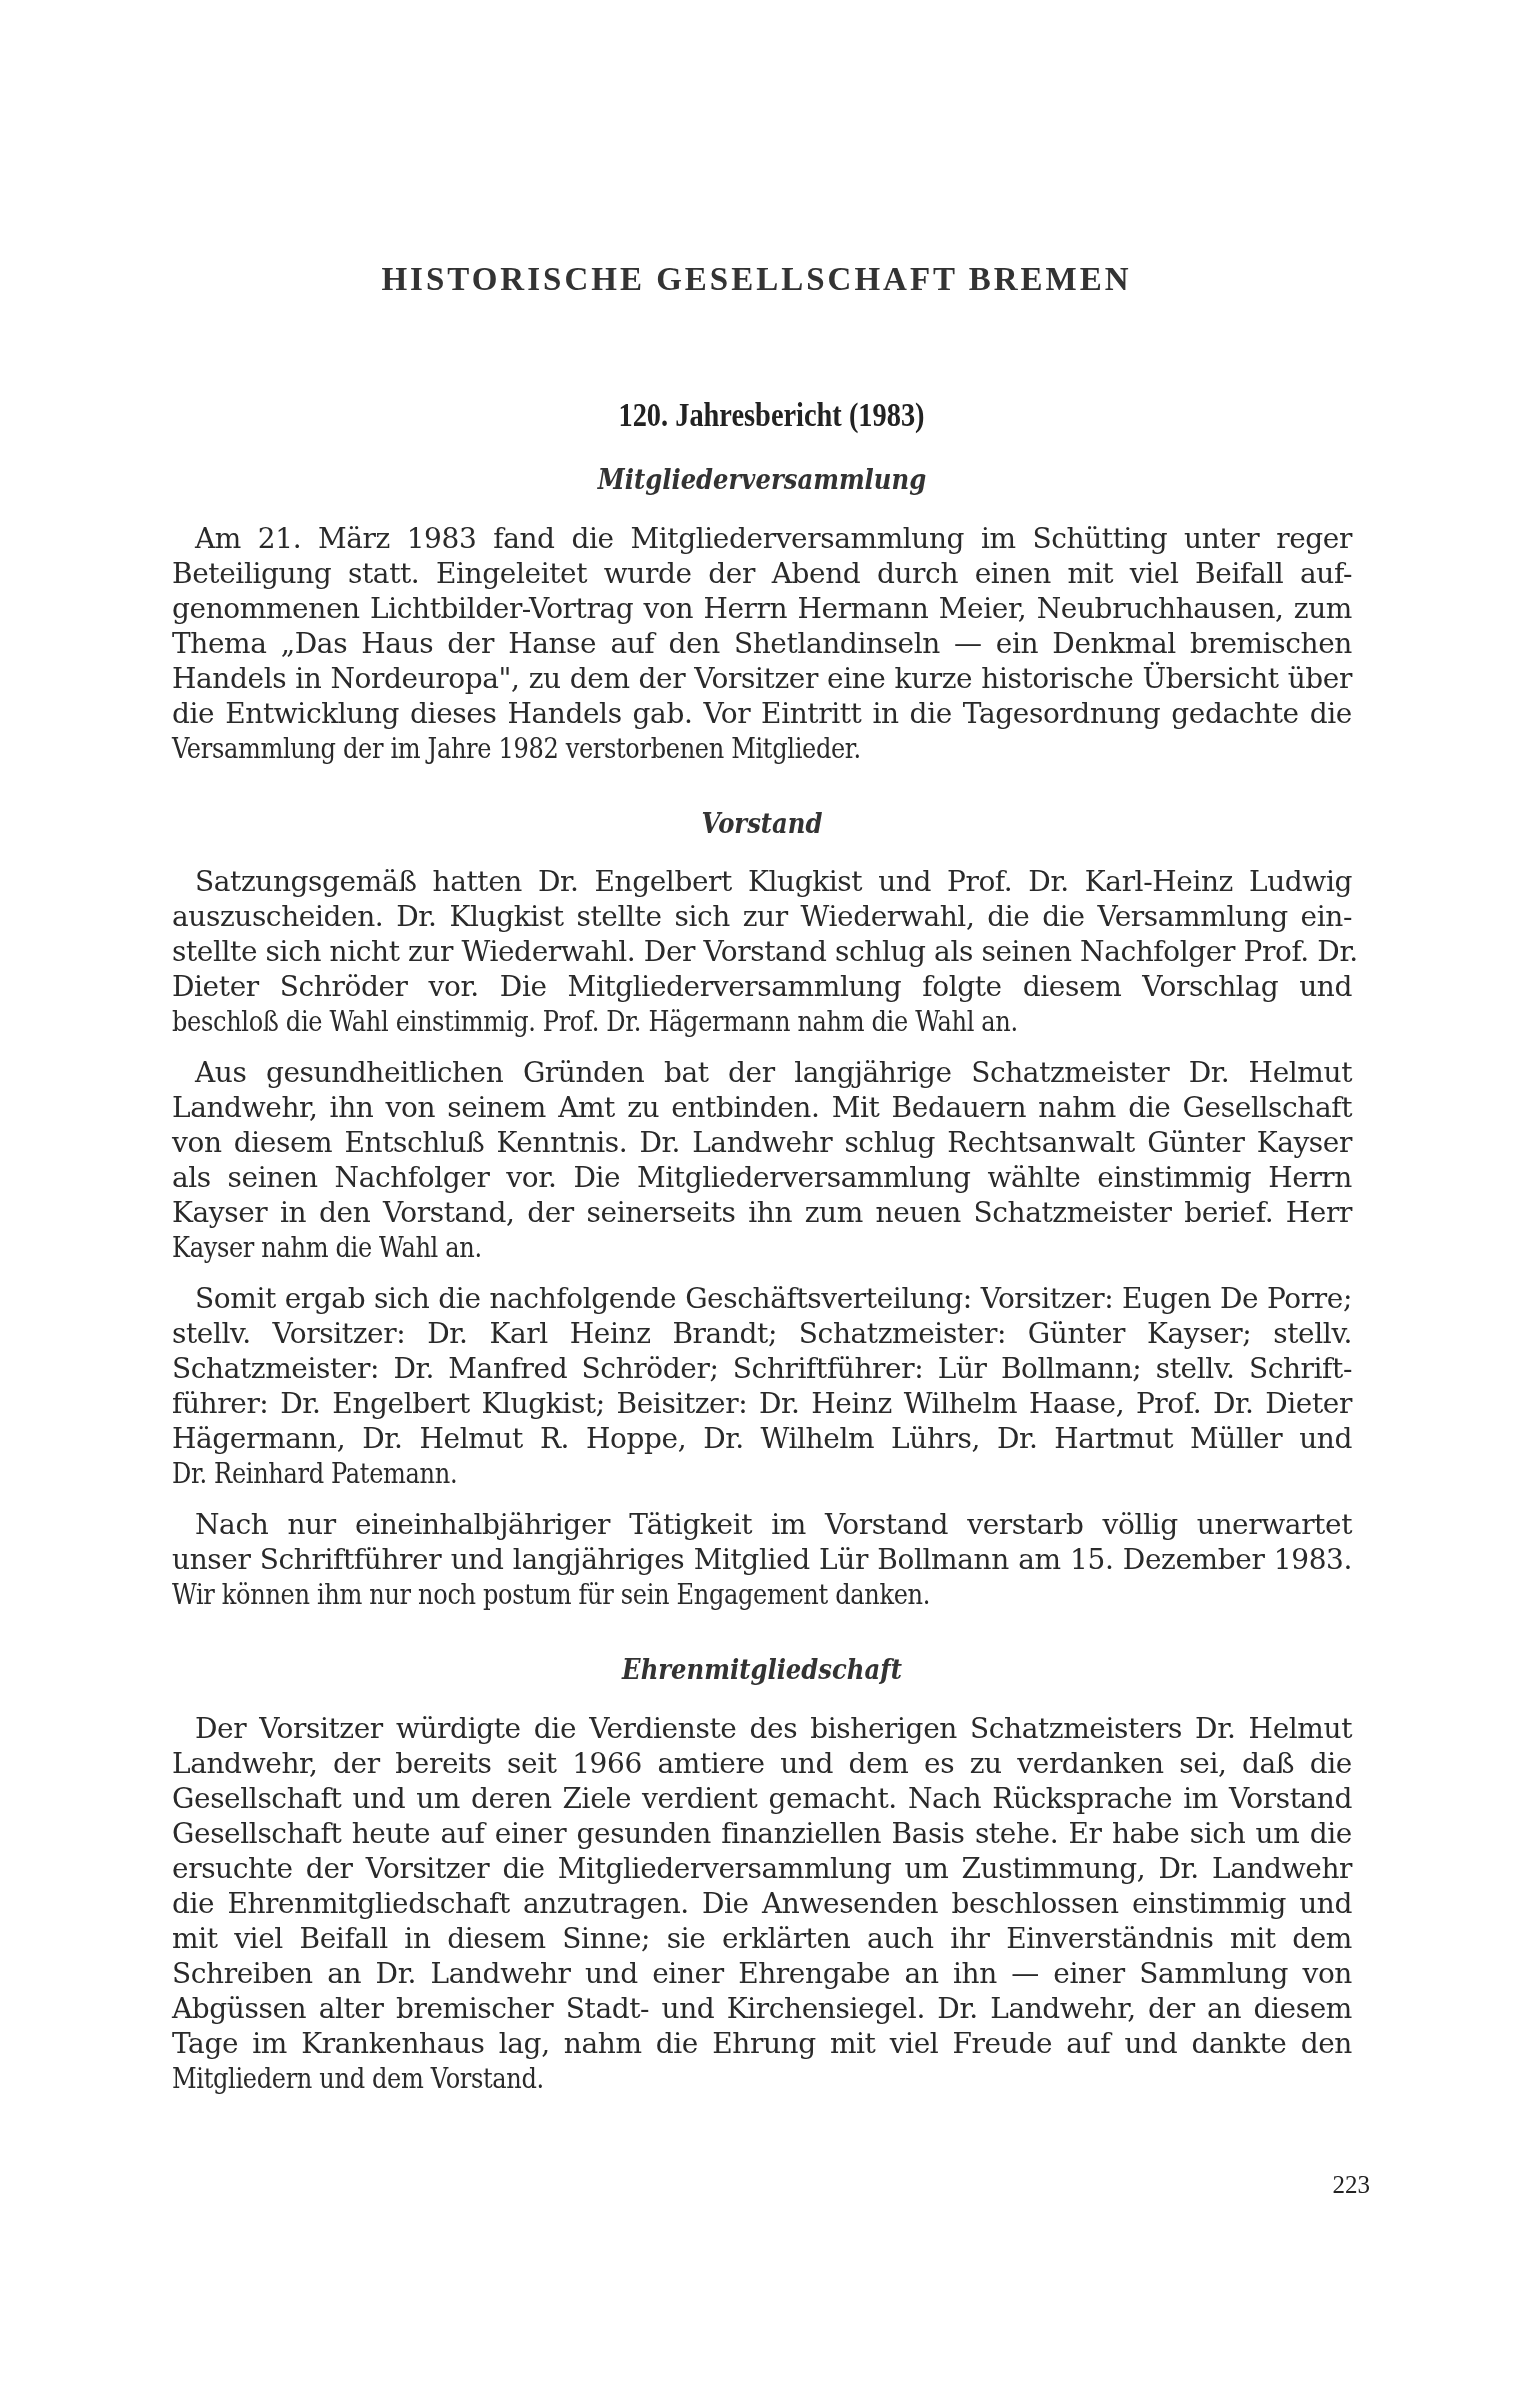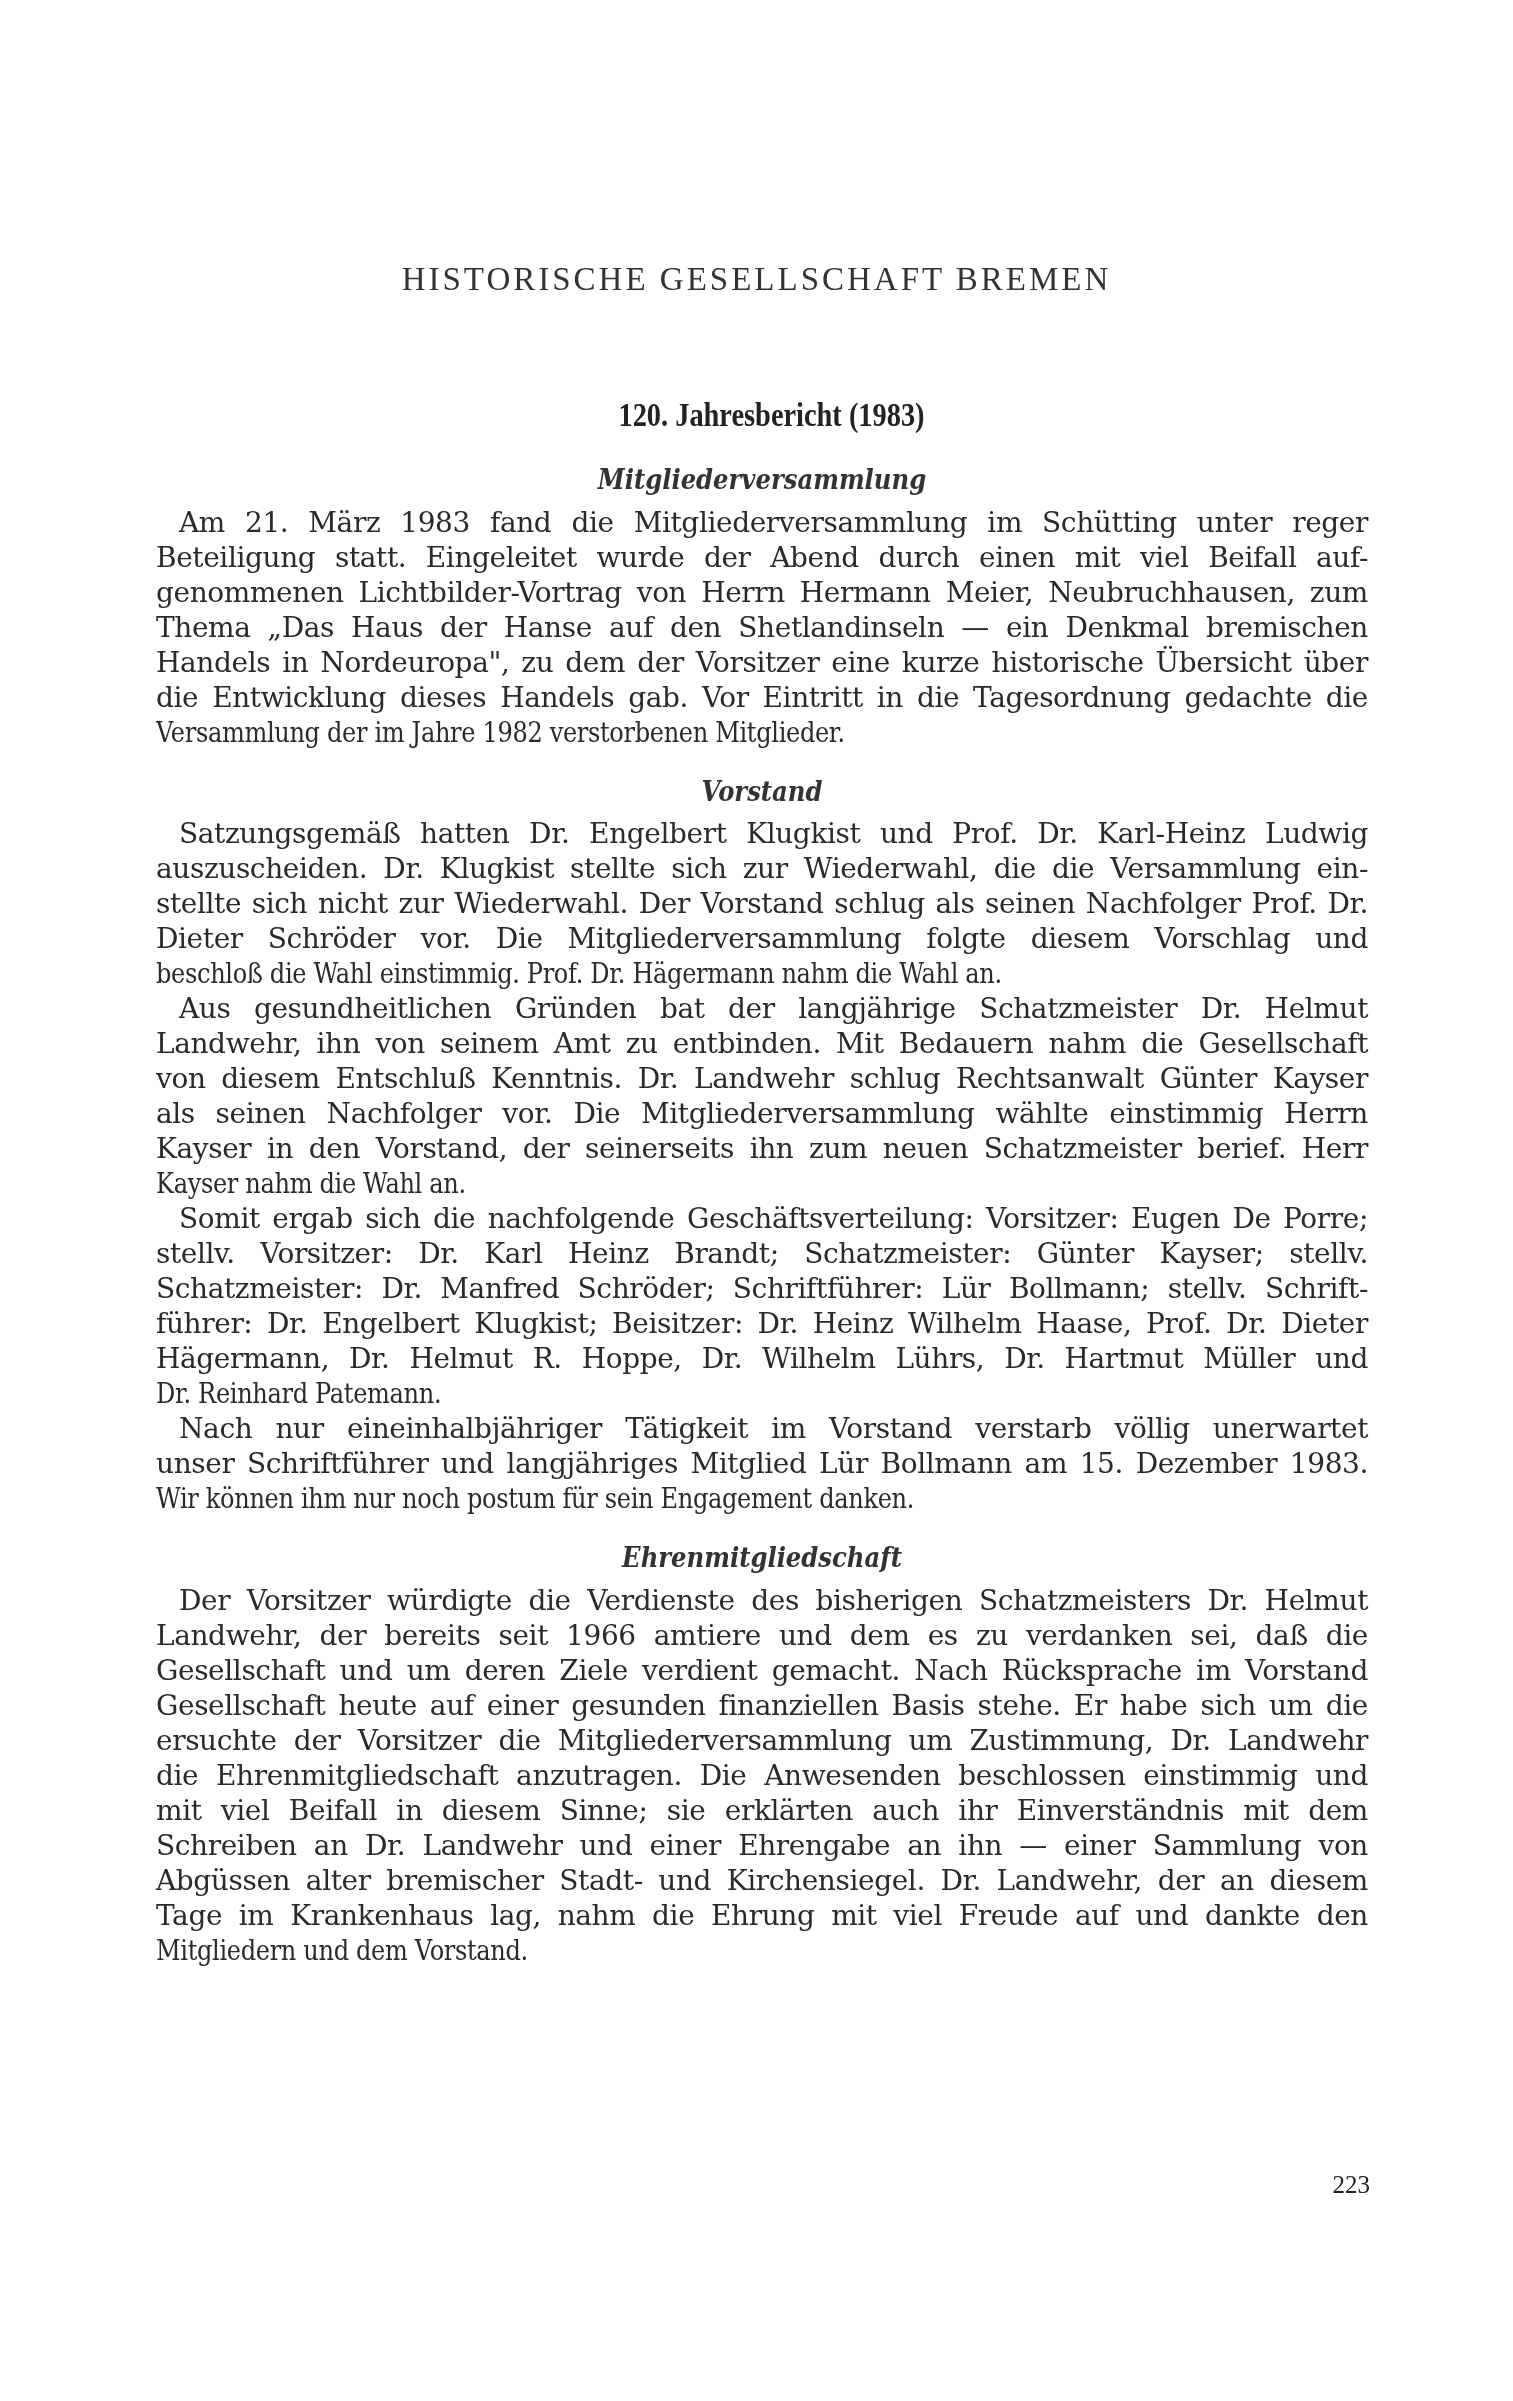--- a/index.html
+++ b/index.html
@@ -24,21 +24,21 @@
     .running-head {
       position: absolute;
       top: 261px;
       left: 257px;
       width: 999px;
       text-align: center;
       font-family: "Liberation Serif", "DejaVu Serif", serif;
       font-size: 33px;
       letter-spacing: 3px;
       color: #333;
-      font-weight: normal;
+      font-weight: bold;
       white-space: nowrap;
     }
     .report-title {
       position: absolute;
       top: 397px;
       left: 151px;
       width: 1241px;
       text-align: center;
       font-family: "Liberation Serif", "DejaVu Serif", serif;
       font-weight: bold;
@@ -71,21 +71,21 @@
       text-align-last: justify;
       letter-spacing: -0.4px;
       transform-origin: left center;
     }
     .line.last {
       text-align-last: left;
     }
     .line.indent {
       padding-left: 23px;
     }
-    .para { margin: 0; }
+    .para { margin: 16px; }
     .gap-before-heading { height: 24px; }
     .gap-after-heading { height: 7.6px; }
     .page-number {
       position: absolute;
       left: 1256px;
       top: 2171px;
       width: 114px;
       text-align: right;
       font-family: "Liberation Serif", "DejaVu Serif", serif;
       font-size: 25px;

